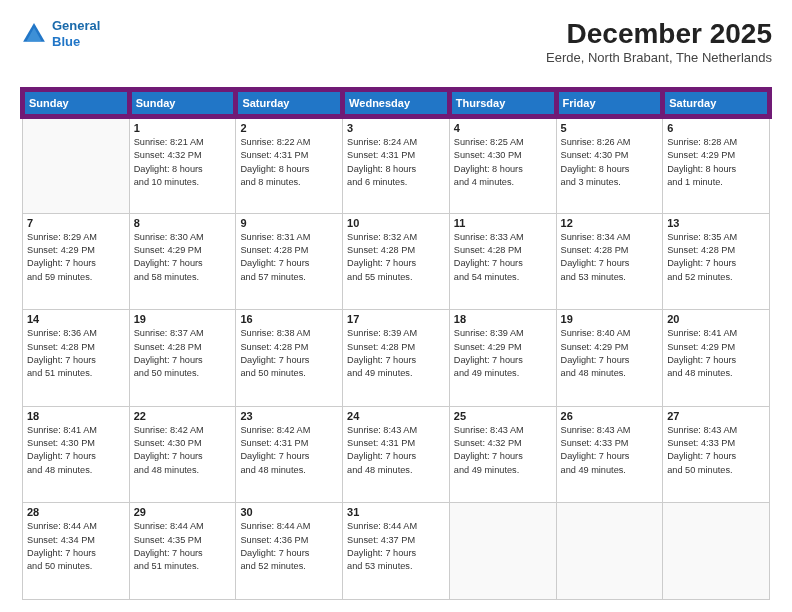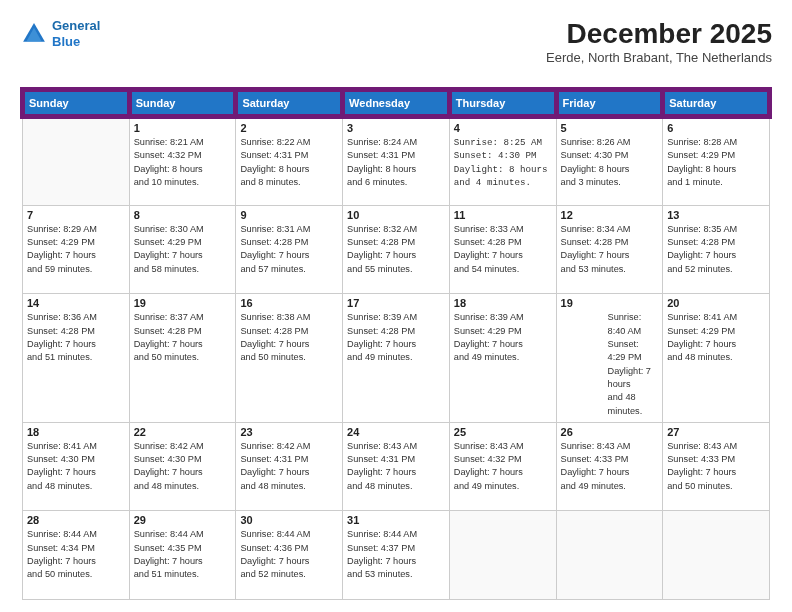--- a/index.html
+++ b/index.html
@@ -144,21 +144,21 @@
           </td>
           <td>
             <span class="day-num">3</span>
             <div class="day-info" style="white-space: pre-line;">Sunrise: 8:24 AM
 Sunset: 4:31 PM
 Daylight: 8 hours
 and 6 minutes.</div>
           </td>
           <td>
             <span class="day-num">4</span>
-            <div class="day-info" style="white-space: pre-line; font-family: Liberation Mono, monospace;">Sunrise: 8:25 AM
+            <div class="day-info" style="white-space: pre-line;">Sunrise: 8:25 AM
 Sunset: 4:30 PM
 Daylight: 8 hours
 and 4 minutes.</div>
           </td>
           <td>
             <span class="day-num">5</span>
             <div class="day-info" style="white-space: pre-line;">Sunrise: 8:26 AM
 Sunset: 4:30 PM
 Daylight: 8 hours
 and 3 minutes.</div>
@@ -253,21 +253,21 @@
           </td>
           <td>
             <span class="day-num">18</span>
             <div class="day-info" style="white-space: pre-line;">Sunrise: 8:39 AM
 Sunset: 4:29 PM
 Daylight: 7 hours
 and 49 minutes.</div>
           </td>
           <td>
             <span class="day-num">19</span>
-            <div class="day-info" style="white-space: pre-line; margin-left: 47px;">Sunrise: 8:40 AM
+            <div class="day-info" style="white-space: pre-line;">Sunrise: 8:40 AM
 Sunset: 4:29 PM
 Daylight: 7 hours
 and 48 minutes.</div>
           </td>
           <td>
             <span class="day-num">20</span>
             <div class="day-info" style="white-space: pre-line;">Sunrise: 8:41 AM
 Sunset: 4:29 PM
 Daylight: 7 hours
 and 48 minutes.</div>

